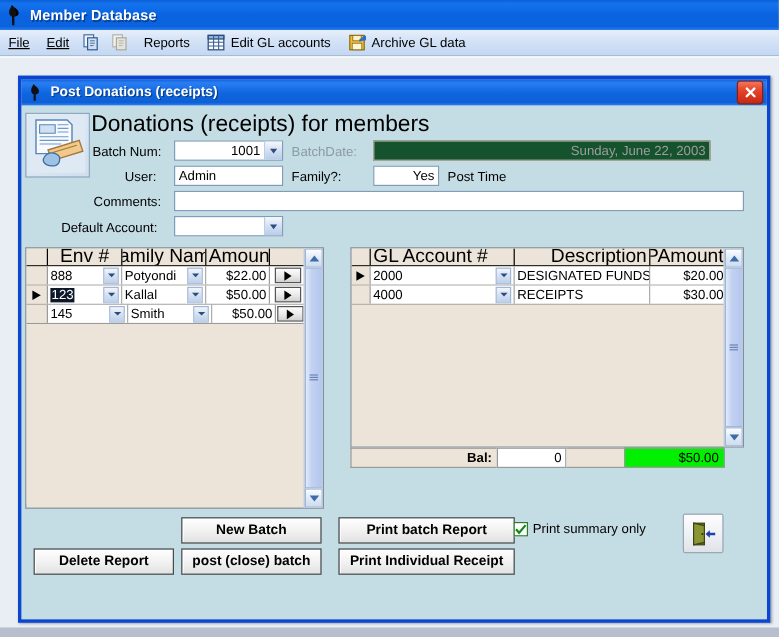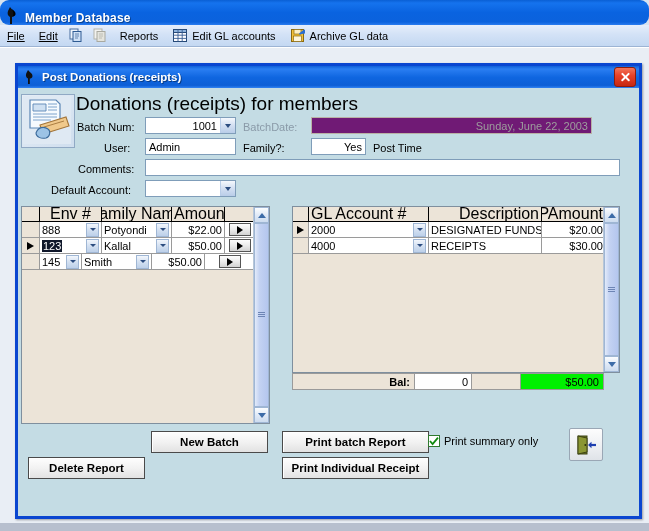--- a/index.html
+++ b/index.html
@@ -21,23 +21,22 @@
     position: absolute; left: 0; top: 0;
     width: 649px; height: 523px;
     background: #d6e3f0;
     border: 0;
     box-sizing: border-box;
   }
   .mdi-titlebar {
     position: absolute; left: 0; top: 0;
     width: 649px; height: 25px;
     background: linear-gradient(to bottom, #0a5fd4 0%, #1573ee 12%, #0a63e0 50%, #0b62dd 88%, #2a7cf0 100%);
-    display: flex; align-items: flex-end;
+    display: flex; align-items: center;
     overflow: hidden;
-    border-radius: 9px;
   }
   .mdi-title-icon {
     width: 18px; height: 19px;
     margin-left: 3px; margin-right: 4px;
     position: relative;
     flex: none;
   }
   .mdi-title-text {
     color: #ffffff;
     font-size: 12px;
@@ -143,21 +142,21 @@
     background: #ffffff;
     border: 1px solid #7f9db9;
     box-sizing: border-box;
     font-size: 11px;
     color: #000;
     display: flex; align-items: center;
     padding: 0 3px;
     height: 17px;
   }
   .fld.right { justify-content: flex-end; }
-  .fld.dimbg { background: #701a75; border-color: #b9b2a6; color: #9d9d9d; }
+  .fld.dimbg { background: #14532d; border-color: #b9b2a6; color: #9d9d9d; }
 
   .combo-arrow {
     width: 15px; height: 15px;
     background: linear-gradient(to bottom, #f5f8fd 0%, #d4e0f2 48%, #b9cde8 100%);
     border: 1px solid #7f9db9;
     box-sizing: border-box;
     display: flex; align-items: center; justify-content: center;
     flex: none;
   }
   .combo-arrow::after {
@@ -551,21 +550,21 @@
               <div class="cell right" style="width:53px;">
                 <span>$50.00</span>
               </div>
               <div class="cell" style="flex:1; justify-content:center;">
                 <span class="row-btn"></span>
               </div>
             </div>
 
             <div class="grid-row">
               <div class="cell sel-col" style="width:18px;"></div>
-              <div class="cell right" style="width:42px;">
+              <div class="cell right" style="width:67px;">
                 <span>145</span>
                 <span class="mini-arrow"></span>
               </div>
               <div class="cell" style="width:70px;">
                 <span>Smith</span>
                 <span class="mini-arrow"></span>
               </div>
               <div class="cell right" style="width:53px;">
                 <span>$50.00</span>
               </div>
@@ -672,20 +671,21 @@
           <svg width="22" height="22" viewBox="0 0 22 22">
             <rect x="3" y="2" width="9" height="18" fill="#6f7a2a" stroke="#3d4312" stroke-width="1"></rect>
             <path d="M3 2 L12 4 L12 18 L3 20 Z" fill="#8a9633" stroke="#3d4312" stroke-width="1"></path>
             <circle cx="10.3" cy="11" r="0.9" fill="#2b2f0c"></circle>
             <path d="M21 11 L15 11" stroke="#1d3fb0" stroke-width="2.2"></path>
             <path d="M16.5 7.8 L13 11 L16.5 14.2 Z" fill="#1d3fb0"></path>
           </svg>
         </div>
 
         <div class="btn" style="left:10px; top:369px; width:117px; height:22px;">Delete Report</div>
+        <div class="btn" style="left:133px; top:369px; width:117px; height:22px;">post (close) batch</div>
         <div class="btn" style="left:264px; top:369px; width:147px; height:22px;">Print Individual Receipt</div>
 
       </div>
     </div>
   </div>
 
   <div class="status-strip"></div>
 </div>
 
 </body></html>

